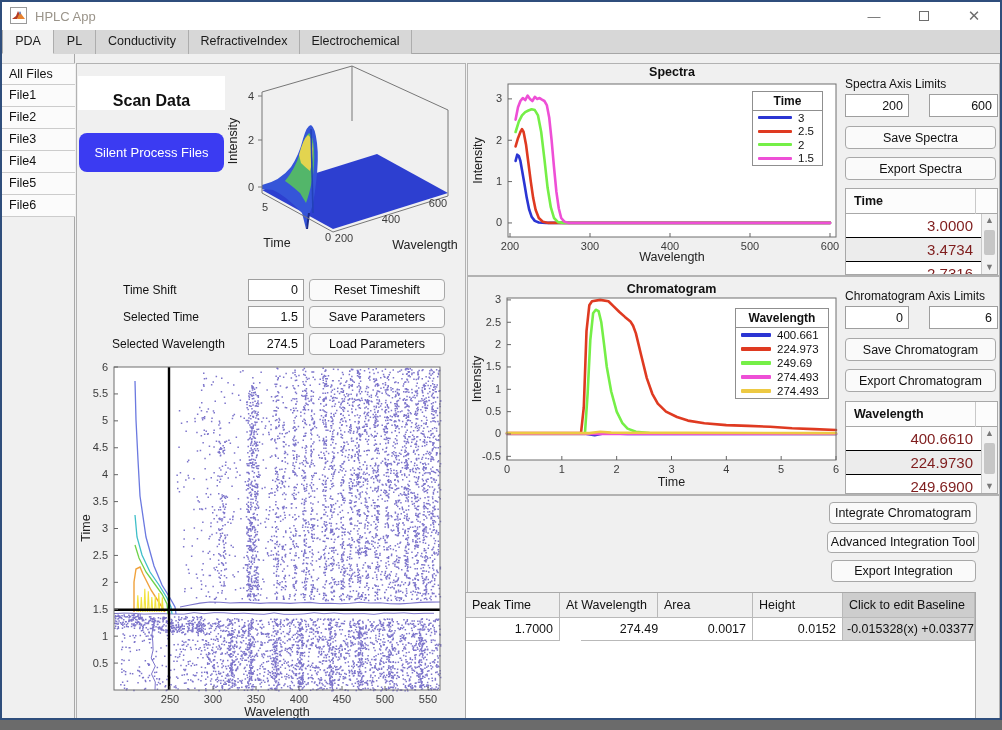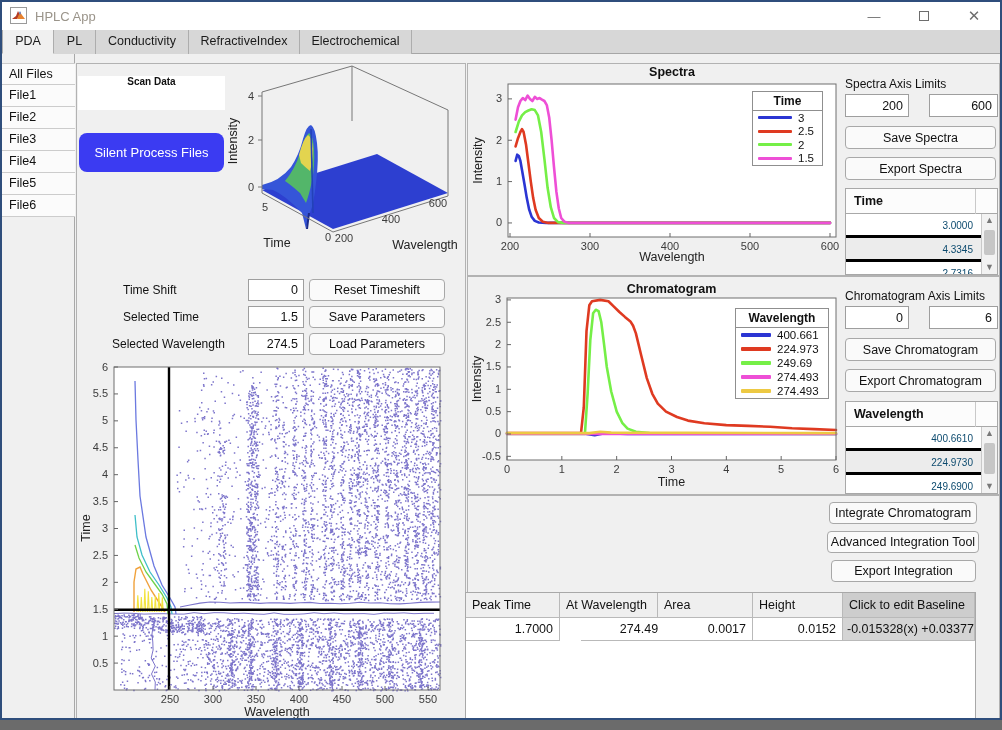--- a/index.html
+++ b/index.html
@@ -23,21 +23,21 @@
 .numfield{border:1px solid #9e9e9e;background:#fff;font-size:12.5px;text-align:right;padding-right:5px;font-family:"Liberation Sans",sans-serif;color:#111}
 .lbl{font-size:12px;color:#111}
 .legend{position:absolute;background:#fff;border:1px solid #8f8f8f;display:flex;flex-direction:column;z-index:5}
 .lg-title{font-weight:bold;text-align:center;border-bottom:1px solid #8f8f8f;font-size:12px;padding:2px 0;color:#111}
 .lg-row{display:flex;align-items:center;padding:0 5px;flex:1}
 .lg-line{height:3.2px;border-radius:1px;flex:none}
 .lg-label{font-size:11.5px;margin-left:6px;color:#111}
 .sidetable{background:#fff;border:1px solid #a8a8a8;overflow:hidden}
 .st-head{height:25px;line-height:24px;font-weight:bold;font-size:12.5px;padding-left:8px;background:#fcfcfc;border-bottom:1px solid #a8a8a8;color:#111;position:relative}
 .st-headdiv{position:absolute;right:21px;top:0;width:1px;height:25px;background:#c9c9c9}
-.st-row{height:24px;line-height:23px;font-size:10px;text-align:right;padding-right:24px;border-bottom:3px solid #000000;color:#0c4a6e}
+.st-row{height:24px;line-height:23px;font-size:15px;text-align:right;padding-right:24px;border-bottom:1px solid #000000;color:#7f1d1d}
 .st-row.alt{background:#ececec}
 .st-scroll{position:absolute;right:0;width:16px;background:#f2f2f2;border-left:1px solid #c9c9c9}
 .st-arrow{position:absolute;left:0;width:15px;height:13px;color:#787878;font-size:9px;text-align:center;line-height:13px}
 .st-thumb{position:absolute;left:2px;width:11px;background:#c6c6c6;border-radius:2px}
 .ticklbl{font-size:11px;fill:#3c3c3c}
 .ptitle{font-size:12.5px;font-weight:bold;fill:#111}
 .alabel{font-size:12.5px;fill:#222}
 .rt-cell{position:absolute;height:25px;line-height:24px;font-size:12.5px;border-right:1px solid #b9b9b9;border-bottom:1px solid #b9b9b9;padding:0 6px;color:#111;overflow:hidden;white-space:nowrap}
 .rt-head{font-weight:normal;background:#efefef}
 .rt-val{text-align:right;background:#fff;height:23px;line-height:22px}
@@ -74,21 +74,21 @@
       <div class="frow">File4</div>
       <div class="frow">File5</div>
       <div class="frow">File6</div>
     </div>
 
   <div class="abs panelbox" style="left:74px;top:61px;width:390px;height:665px"></div>
   <div class="abs panelbox" style="left:465px;top:61px;width:533px;height:213px"></div>
   <div class="abs panelbox" style="left:465px;top:274px;width:533px;height:219px"></div>
   <div class="abs panelbox" style="left:465px;top:493px;width:533px;height:233px"></div>
 
-  <div class="abs" style="left:76px;top:74px;width:147px;height:34px;background:#fff;display:flex;align-items:flex-start;justify-content:center;font-weight:bold;font-size:10px;color:#111">
+  <div class="abs" style="left:76px;top:74px;width:147px;height:34px;background:#fff;display:flex;align-items:flex-end;justify-content:center;font-weight:bold;font-size:16px;color:#111">
     <span>Scan Data</span>
   </div>
   <div class="abs" style="left:77px;top:131px;width:145px;height:39px;background:#3b3bf2;border-radius:8px;display:flex;align-items:center;justify-content:center;color:#fff;font-size:13px">
     <span>Silent Process Files</span>
   </div>
 
   <svg class="abs" id="surfacePlot" style="left:223px;top:61px" width="241" height="207">
       <polygon points="37,127 152,91 223,130 108,166" fill="#2d3fd0"></polygon>
       <path d="M37,122 Q55,118 66,104 Q74,92 78,76 Q82,62 86,62 Q90,64 92,80 Q94,96 91,120 Q89,140 85,150 L81,166 L77,150 Q60,132 48,127 L37,126 Z" fill="#3555d8"></path>
       <path d="M60,118 Q70,106 75,90 Q79,74 84,70 Q88,72 89,86 Q90,102 87,118 Q84,132 81,140 L75,130 Q66,122 60,118 Z" fill="#53b66a"></path>
@@ -253,21 +253,21 @@
   <input class="abs numfield" style="left: 927px; top: 92px; width: 69px; height: 23px;" value="600">
   <div class="abs whitebtn" style="left:843px;top:124px;width:151px;height:23px">
     <span>Save Spectra</span>
   </div>
   <div class="abs whitebtn" style="left:843px;top:155px;width:151px;height:23px">
     <span>Export Spectra</span>
   </div>
   <div class="abs sidetable" id="timeTable" style="left:843px;top:186px;width:153px;height:87px">
       <div class="st-head">Time<div class="st-headdiv"></div></div>
       <div class="st-row">3.0000</div>
-      <div class="st-row alt">4.3345</div>
+      <div class="st-row alt">3.4734</div>
       <div class="st-row">2.7316</div>
       <div class="st-scroll" style="top: 25px; height: 60px;">
         <div class="st-arrow" style="top: 0px;">▲</div>
         <div class="st-arrow" style="bottom: 0px;">▼</div>
         <div class="st-thumb" style="top: 16px; height: 25px;"></div>
       </div>
     </div>
 
   <svg class="abs" id="chromaPlot" style="left:468px;top:281px" width="380" height="212">
       <rect x="37" y="15" width="329" height="162" fill="#fff"></rect>

